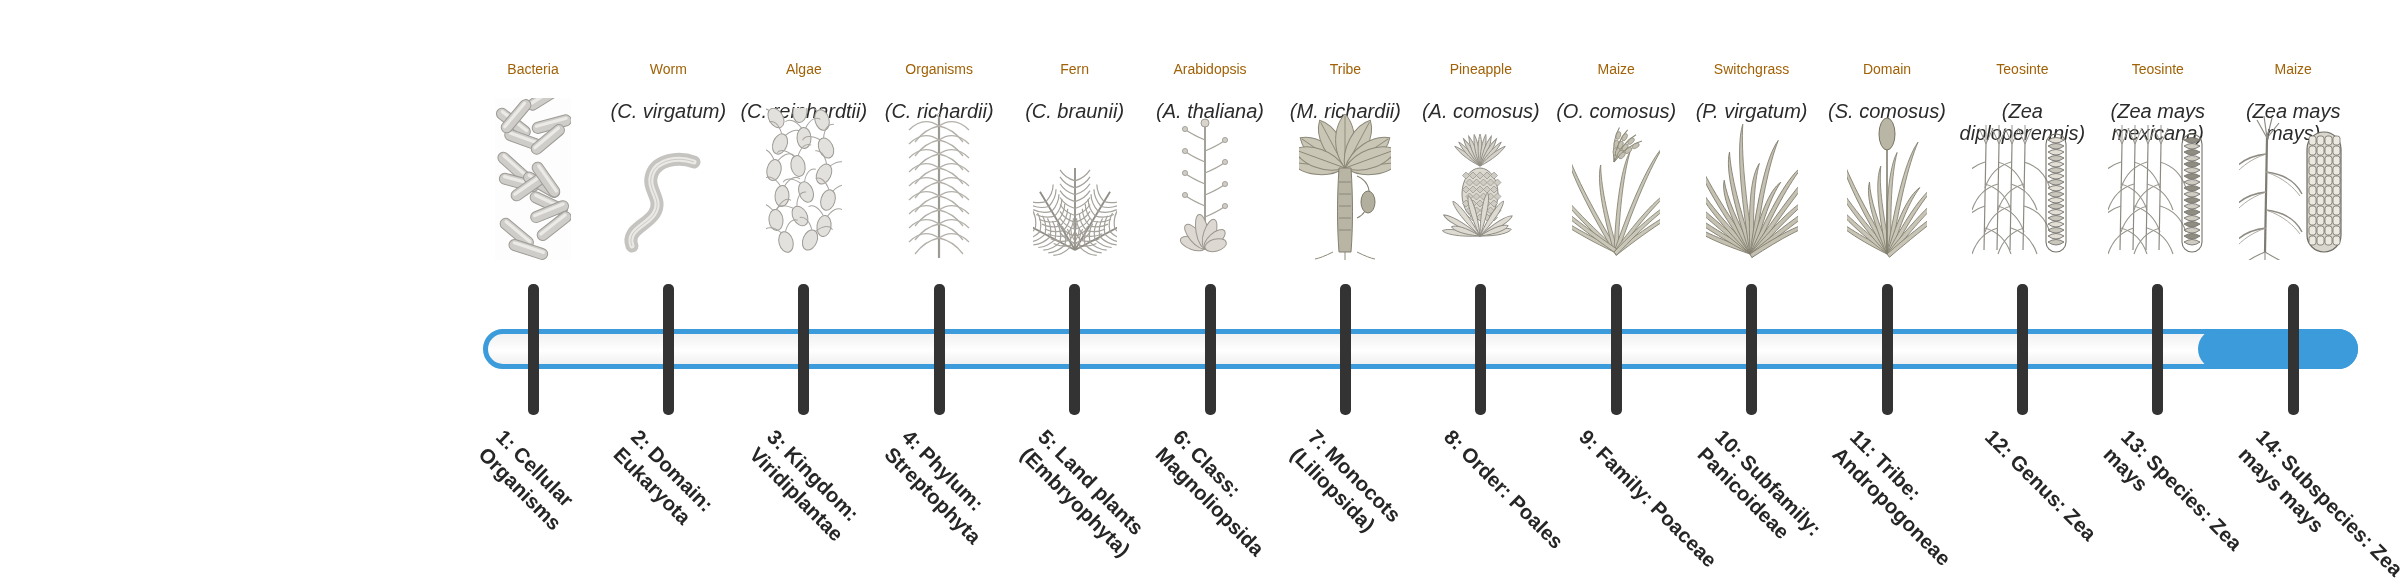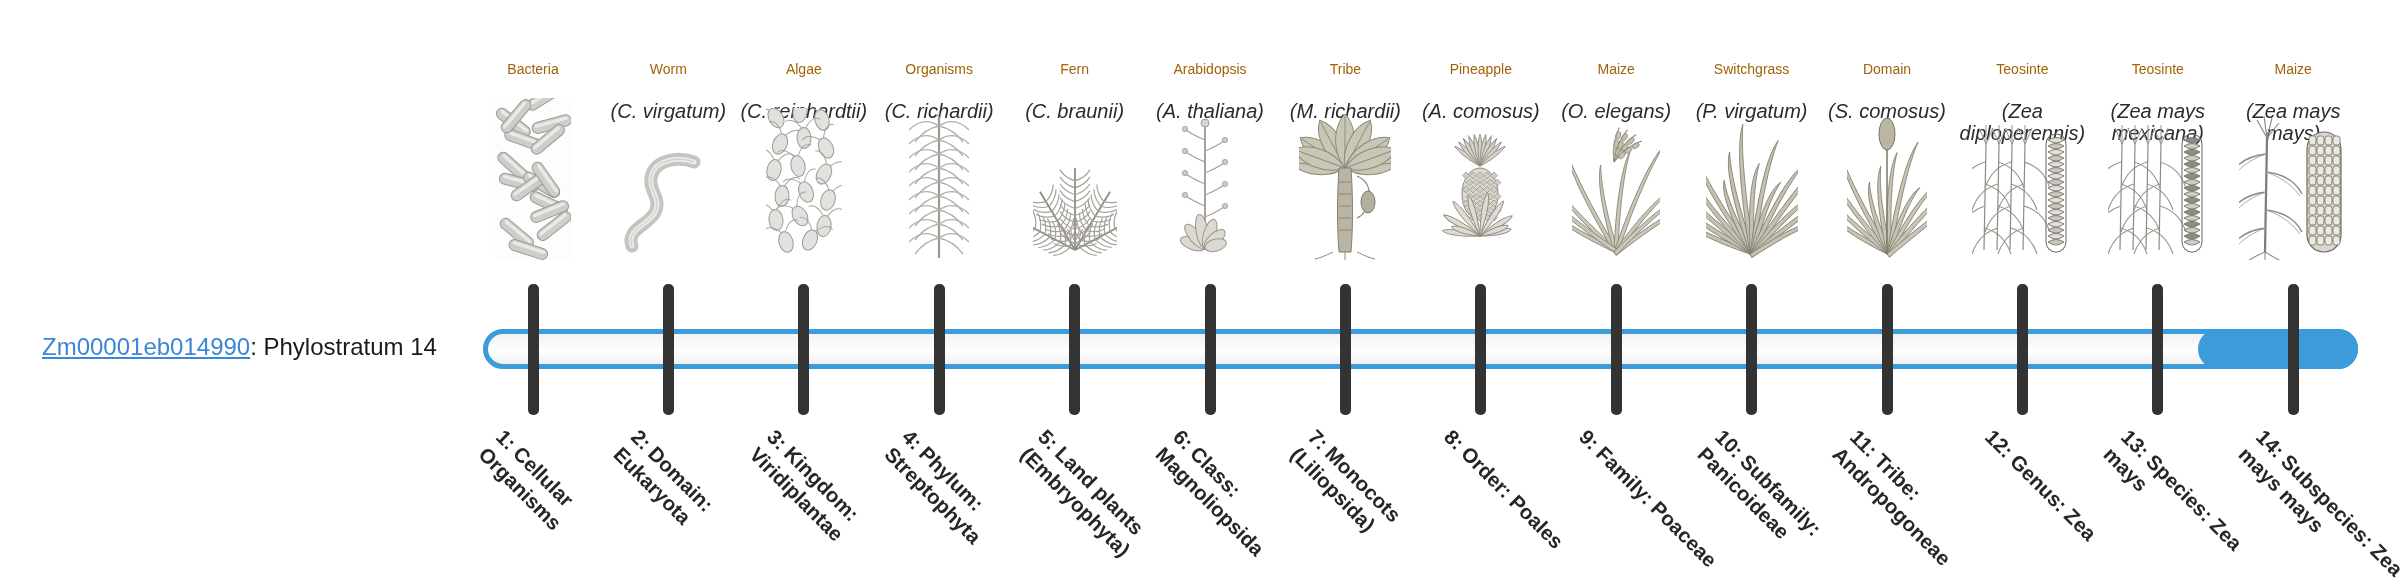--- a/index.html
+++ b/index.html
@@ -95,23 +95,20 @@
     color: #3b87d6;
     text-decoration: underline;
     cursor: pointer;
   }
 </style>
 </head>
 <body>
 
 <div id="stage">
 
-  <div id="gene-label">
-    <span id="gene-link">Zm00001eb014990</span><span>: </span><span>Phylostratum 14</span>
-  </div>
 
   <div id="bar-wrap">
     <div id="bar-track"></div>
     <div id="bar-fill" style="left: 1715.42px; width: 159.58px;"></div>
   </div>
 
   <div id="columns-host">
       <div class="col" style="left: 466px;">
         <div class="common-name">Bacteria</div>
         <div class="sci-name">(E. coli)</div>
@@ -681,21 +678,21 @@
               <path d="M0 0 C-4 -16.5 -3 -27 0 -30 C3 -27 4 -16.5 0 0 Z" fill="#dedbd3" stroke="#8e8b83" stroke-width=".9"></path>
             </g>
             <g transform="translate(38,126) rotate(70)">
               <path d="M0 0 C-4 -16.5 -3 -27 0 -30 C3 -27 4 -16.5 0 0 Z" fill="#dedbd3" stroke="#8e8b83" stroke-width=".9"></path>
             </g>
           </svg>
         </div>
       </div>
       <div class="col" style="left: 1549.2px;">
         <div class="common-name">Maize</div>
-        <div class="sci-name">(O. elegans)</div>
+        <div class="sci-name">(O. comosus)</div>
         <div class="organism">
           <svg width="88" height="150" viewBox="0 0 88 150">
             <g transform="translate(42,142) rotate(-58)">
       <path d="M0 0 C-5 -44 -4 -74.8 2 -88 C-1 -70.4 -1 -39.6 4 0 Z" fill="#c9c6ba" stroke="#85826f" stroke-width=".8"></path>
             </g>
             <g transform="translate(42,142) rotate(-42)">
       <path d="M0 0 C-5 -51 -4 -86.7 2 -102 C-1 -81.60000000000001 -1 -45.9 4 0 Z" fill="#c9c6ba" stroke="#85826f" stroke-width=".8"></path>
             </g>
             <g transform="translate(42,142) rotate(-26)">
       <path d="M0 0 C-5 -58 -4 -98.6 2 -116 C-1 -92.80000000000001 -1 -52.2 4 0 Z" fill="#c9c6ba" stroke="#85826f" stroke-width=".8"></path>

